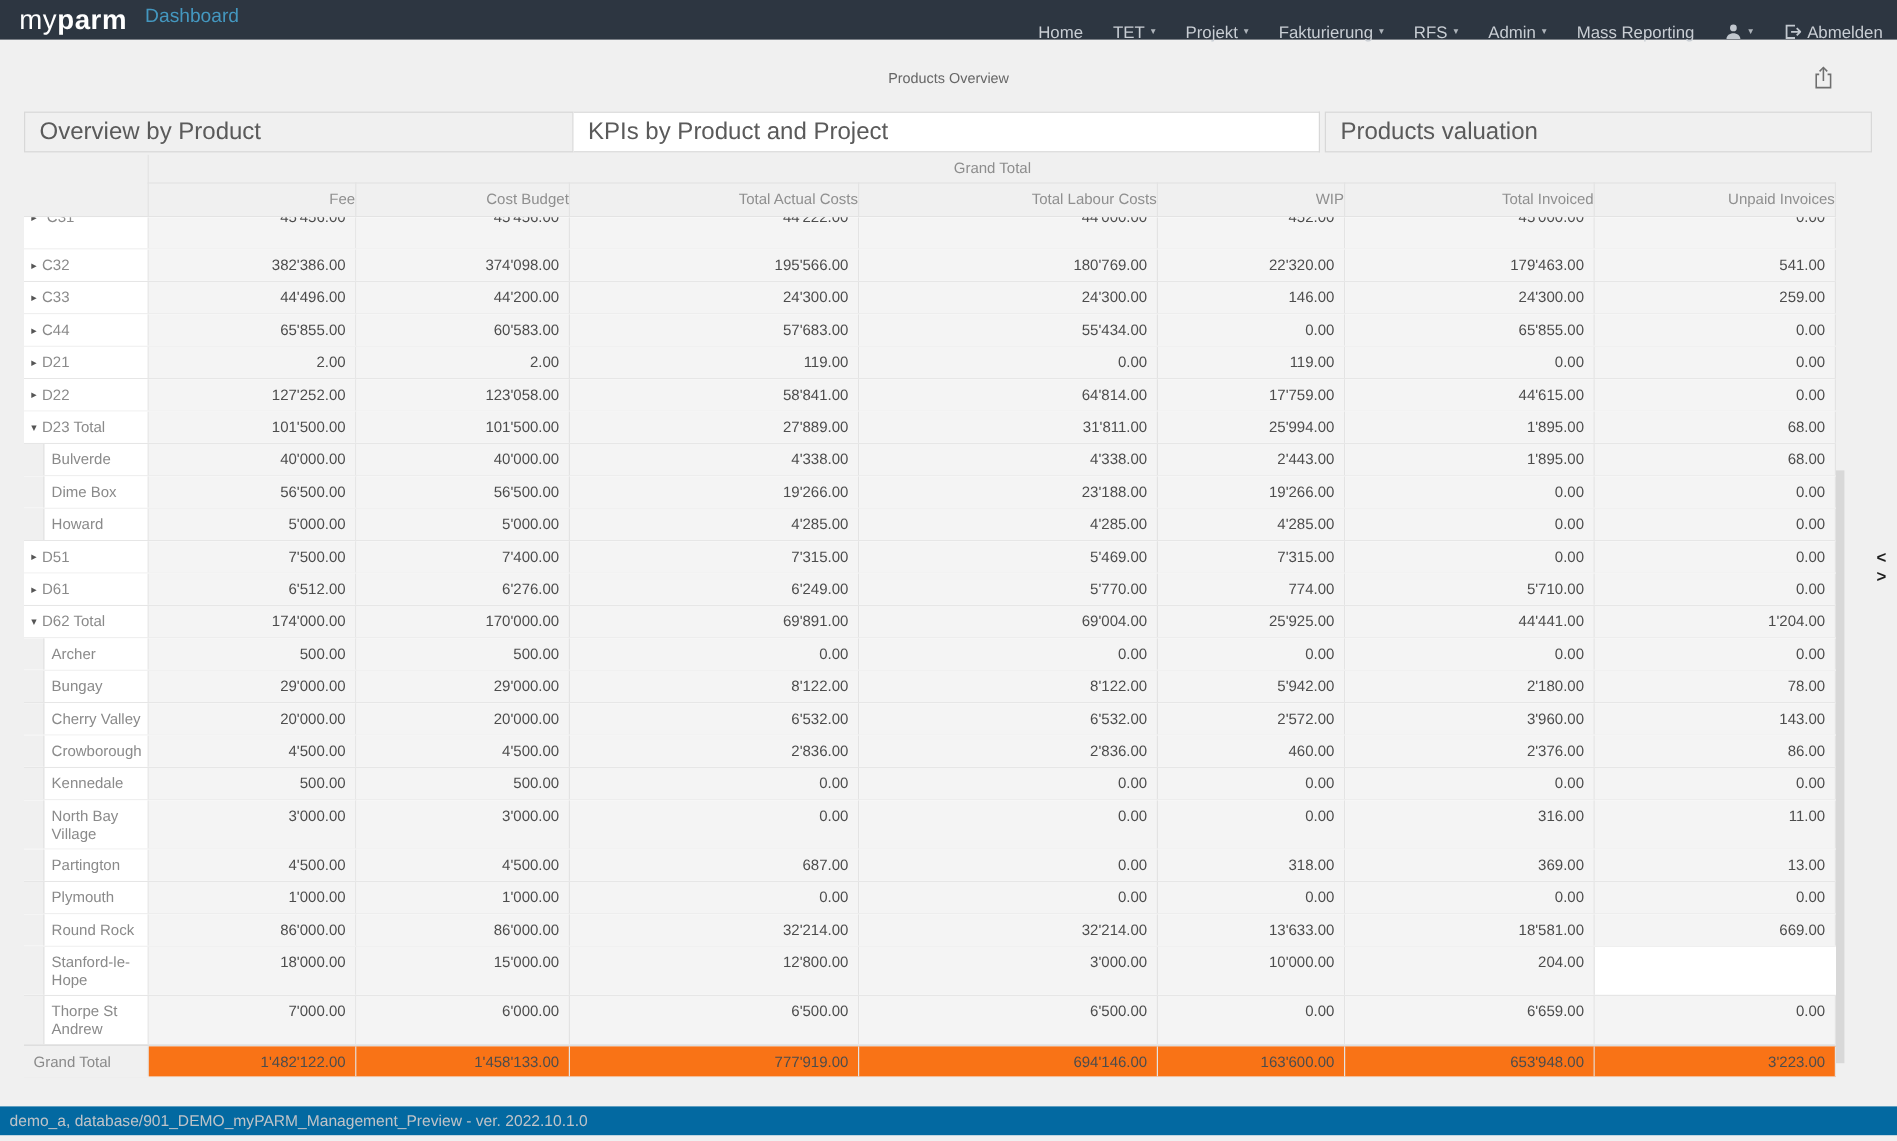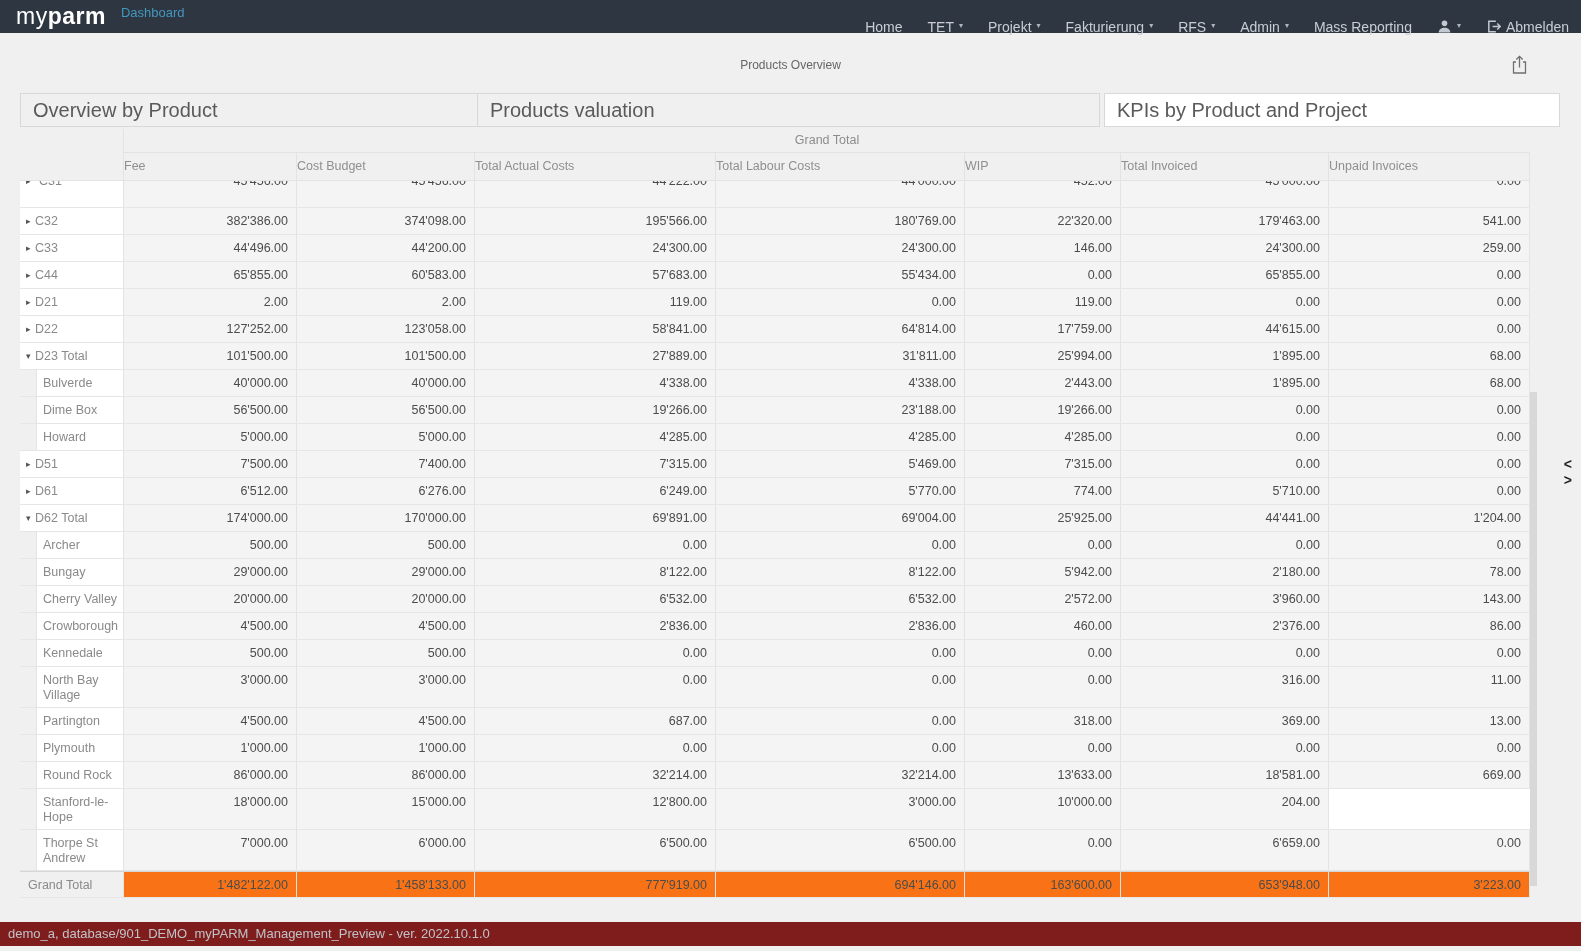--- a/index.html
+++ b/index.html
@@ -10,21 +10,21 @@
   }
   
   .navbar {
     height:33px; background:#2d3641; display:flex; align-items:center;
     padding:0 12px 0 16px; color:#c9ced4;
   }
   .brand { display:flex; align-items:flex-start; cursor:pointer; }
   .logo { color:#ffffff; font-size:23px; line-height:23px; letter-spacing:.5px; }
   .logo .lt { font-weight:300; }
   .logo .hv { font-weight:700; }
-  .app-title { color:#4497bf; font-size:13px; margin-left:15px; font-weight:400; }
+  .app-title { color:#4497bf; font-size:16px; margin-left:15px; font-weight:400; }
   .nav-menu { margin-left:auto; display:flex; align-items:center; gap:25px; font-size:14px; }
   .nav-item { display:flex; align-items:flex-start; gap:5px; cursor:pointer; white-space:nowrap;margin-top:20px; }
   .caret { font-size:8px; color:#aeb4bb; margin-top:2px; }
   .nav-icon svg { display:block; }
   .user-item svg { width:15px; height:15px; fill:#c2c8cf; }
   .logout-item svg { width:15px; height:15px; stroke:#c2c8cf; fill:none; stroke-width:1.6; }
   
   .title-row { height:44px; margin-top:10px; position:relative; display:flex; align-items:center; justify-content:center; }
   .page-title { color:#666; font-size:12px; }
   .share-btn { position:absolute; right:52px; top:50%; transform:translateY(-50%); cursor:pointer; }
@@ -38,21 +38,21 @@
   .tab:nth-child(1){ width:458px; }
   .tab:nth-child(2){ width:622px; border-left:none; }
   .tab:nth-child(3){ width:456px; margin-left:4px; }
   .tab.active { background:#ffffff; }
   
   .table-wrap { width:1510px; margin:2px 0 0 20px; position:relative; font-size:12.5px; }
   .cols { display:grid; grid-template-columns:104px 173px 178px 241px 249px 156px 208px 201px; }
   .ghead { display:grid; grid-template-columns:104px 1406px; height:23px; }
   .ghead .hlbl { border-right:1px solid #e3e3e3; }
   .gcell { text-align:center; color:#8d8d8d; line-height:23px; border-bottom:1px solid #e3e3e3; }
-  .chead .hcol { text-align:left; color:#8f8f8f; padding:7px 0; border-right:1px solid #e3e3e3; }
+  .chead .hcol { text-align:right; color:#8f8f8f; padding:7px 0; border-right:1px solid #e3e3e3; }
   .chead .hlbl2 { border-right:1px solid #e3e3e3; }
   .chead { border-bottom:1px solid #e3e3e3; }
   .trow { border-bottom:1px solid #e6e6e6; min-height:27px; background:#fff; }
   .val {
     background:#f4f4f4; border-right:1px solid #e3e3e3; text-align:right;
     padding:6px 8px 4px 4px; line-height:15px; color:#4c4c4c;
   }
   .lbl { display:flex; align-items:flex-start; background:#fff; border-right:1px solid #e3e3e3; color:#8a8a8a; padding-top:6px; line-height:15px; }
   .arrow { width:13px; padding-left:6px; font-size:9px; color:#555; flex:none; cursor:pointer; }
   .indent { width:17px; align-self:stretch; margin-top:-6px; background:#f0f0f0; border-right:1px solid #e3e3e3; flex:none; }
@@ -66,21 +66,21 @@
   .trow.grand .lbl-text { padding-left:8px; }
   .trow.grand .val { background:#f97316; }
   .t { display:block; }
   
   .pager { position:absolute; right:9px; top:457px; display:flex; flex-direction:column; gap:1px;
            color:#1e1e1e; font-size:14px; font-weight:700; line-height:15px; }
   .pager span { cursor:pointer; }
   .vscroll { position:absolute; left:1530px; top:392px; width:7px; height:494px; background:#d8d8d8; cursor:pointer; }
   .status-bar {
     position:absolute; left:0; top:922px; width:1581px; height:24px;
-    background:#7f1d1d; color:#bfc3c8; font-size:13px; line-height:24px; padding-left:8px;
+    background:#0369a1; color:#bfc3c8; font-size:13px; line-height:24px; padding-left:8px;
     white-space:nowrap;
   }
 </style>
 </head>
 <body>
 
 <div class="navbar">
   <div class="brand">
     <div class="logo"><span class="lt">my</span><span class="hv">parm</span></div>
     <div class="app-title">Dashboard</div>
@@ -142,25 +142,25 @@
       <path d="M9.5 13V2"></path>
       <path d="M6.3 5 9.5 1.8 12.7 5"></path>
     </svg>
   </div>
 </div>
 
 <div class="tabs">
     <div class="tab">
       <span>Overview by Product</span>
     </div>
+    <div class="tab active">
+      <span>KPIs by Product and Project</span>
+    </div>
     <div class="tab">
       <span>Products valuation</span>
-    </div>
-    <div class="tab active">
-      <span>KPIs by Product and Project</span>
     </div>
   </div>
 
 <div class="table-wrap">
   <div class="thead">
     <div class="ghead">
       <div class="hlbl"></div>
       <div class="gcell">Grand Total</div>
     </div>
     <div class="chead cols">

